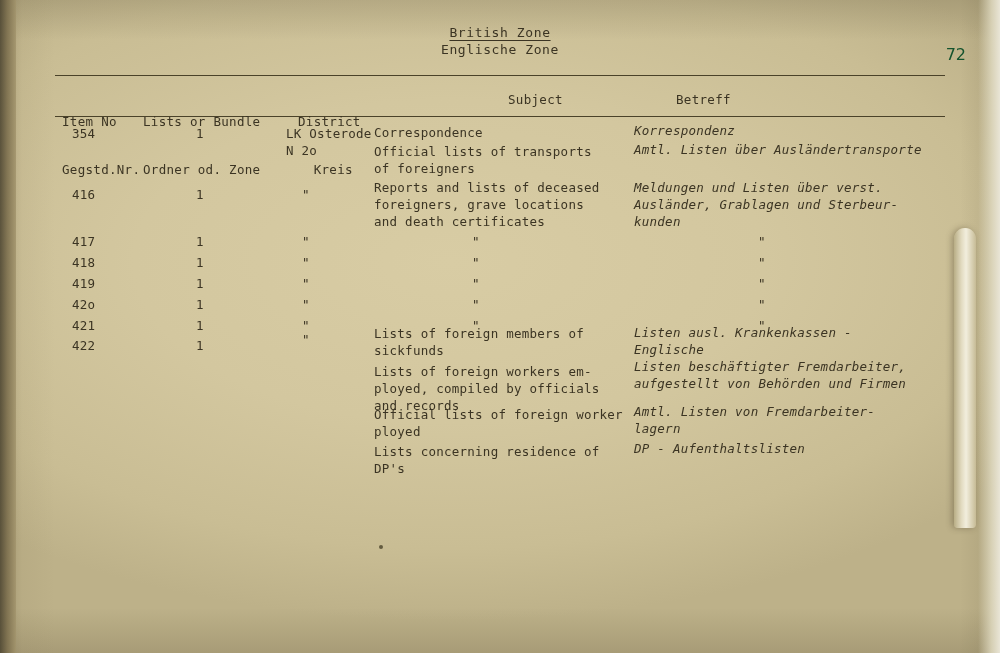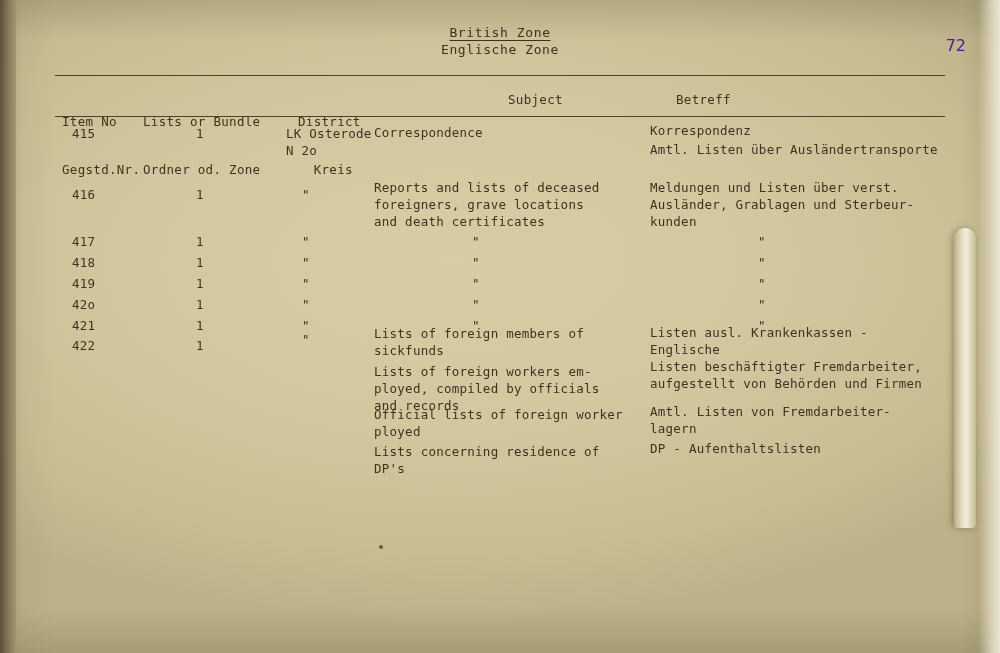--- a/index.html
+++ b/index.html
@@ -83,24 +83,24 @@
     text-decoration: underline;
     text-underline-offset: 3px;
   }
   .hdr .l2 {
     font-size: 13px;
     letter-spacing: .6px;
   }
   .page-number {
     position: absolute;
     right: 34px;
-    top: 36px;
+    top: 45px;
     font-size: 16px;
     font-family: "DejaVu Sans", sans-serif;
-    color: #4c1d95;
+    color: #14532d;
   }
   
   .rule {
     position: absolute;
     left: 55px;
     width: 890px;
     height: 0;
     border-top: 1.6px solid #4a4229;
   }
   .rule.top { top: 75px; }
@@ -123,21 +123,21 @@
     position: absolute;
     font-size: 12.5px;
     line-height: 17px;
     letter-spacing: .25px;
     white-space: pre-wrap;
   }
   .c-item    { left: 72px;  width: 60px; }
   .c-folder  { left: 196px; width: 20px; text-align: left; }
   .c-dist    { left: 286px; width: 95px; }
   .c-subj    { left: 374px; width: 252px; }
-  .c-betr    { left: 650px; width: 300px; }
+  .c-betr    { left: 634px; width: 300px; font-style: italic; }
   .ditto { text-align: center; }
   .bottom-dot {
     position: absolute;
     left: 379px;
     top: 545px;
     width: 4px; height: 4px;
     background: #4a4229;
     border-radius: 50%;
     opacity: .8;
   }
@@ -174,27 +174,29 @@
       <div>Lists or Bundle</div>
       <div>Ordner od. Zone</div>
     </div>
     <div class="colhead ch-district">
       <div>District</div>
       <div>  Kreis</div>
     </div>
     <div class="colhead ch-subject">Subject</div>
     <div class="colhead ch-betreff">Betreff</div>
 
-    <div class="cell c-item" style="top:125px">415</div>
+    <div class="cell c-item" style="top:125px">354</div>
     <div class="cell c-folder" style="top:125px">1</div>
     <div class="cell c-dist" style="top:125px">LK Osterode
 N 2o</div>
     <div class="cell c-subj" style="top:124px">Correspondence</div>
     <div class="cell c-betr" style="top:122px">Korrespondenz</div>
 
+    <div class="cell c-subj" style="top:143px">Official lists of transports
+of foreigners</div>
     <div class="cell c-betr" style="top:141px; width:330px">Amtl. Listen über Ausländertransporte</div>
 
     <div class="cell c-item" style="top:186px">416</div>
     <div class="cell c-folder" style="top:186px">1</div>
     <div class="cell c-dist ditto" style="top:186px; left:286px; width:40px">"</div>
     <div class="cell c-subj" style="top:179px">Reports and lists of deceased
 foreigners, grave locations
 and death certificates</div>
     <div class="cell c-betr" style="top:179px; width:320px">Meldungen und Listen über verst.
 Ausländer, Grablagen und Sterbeur-

